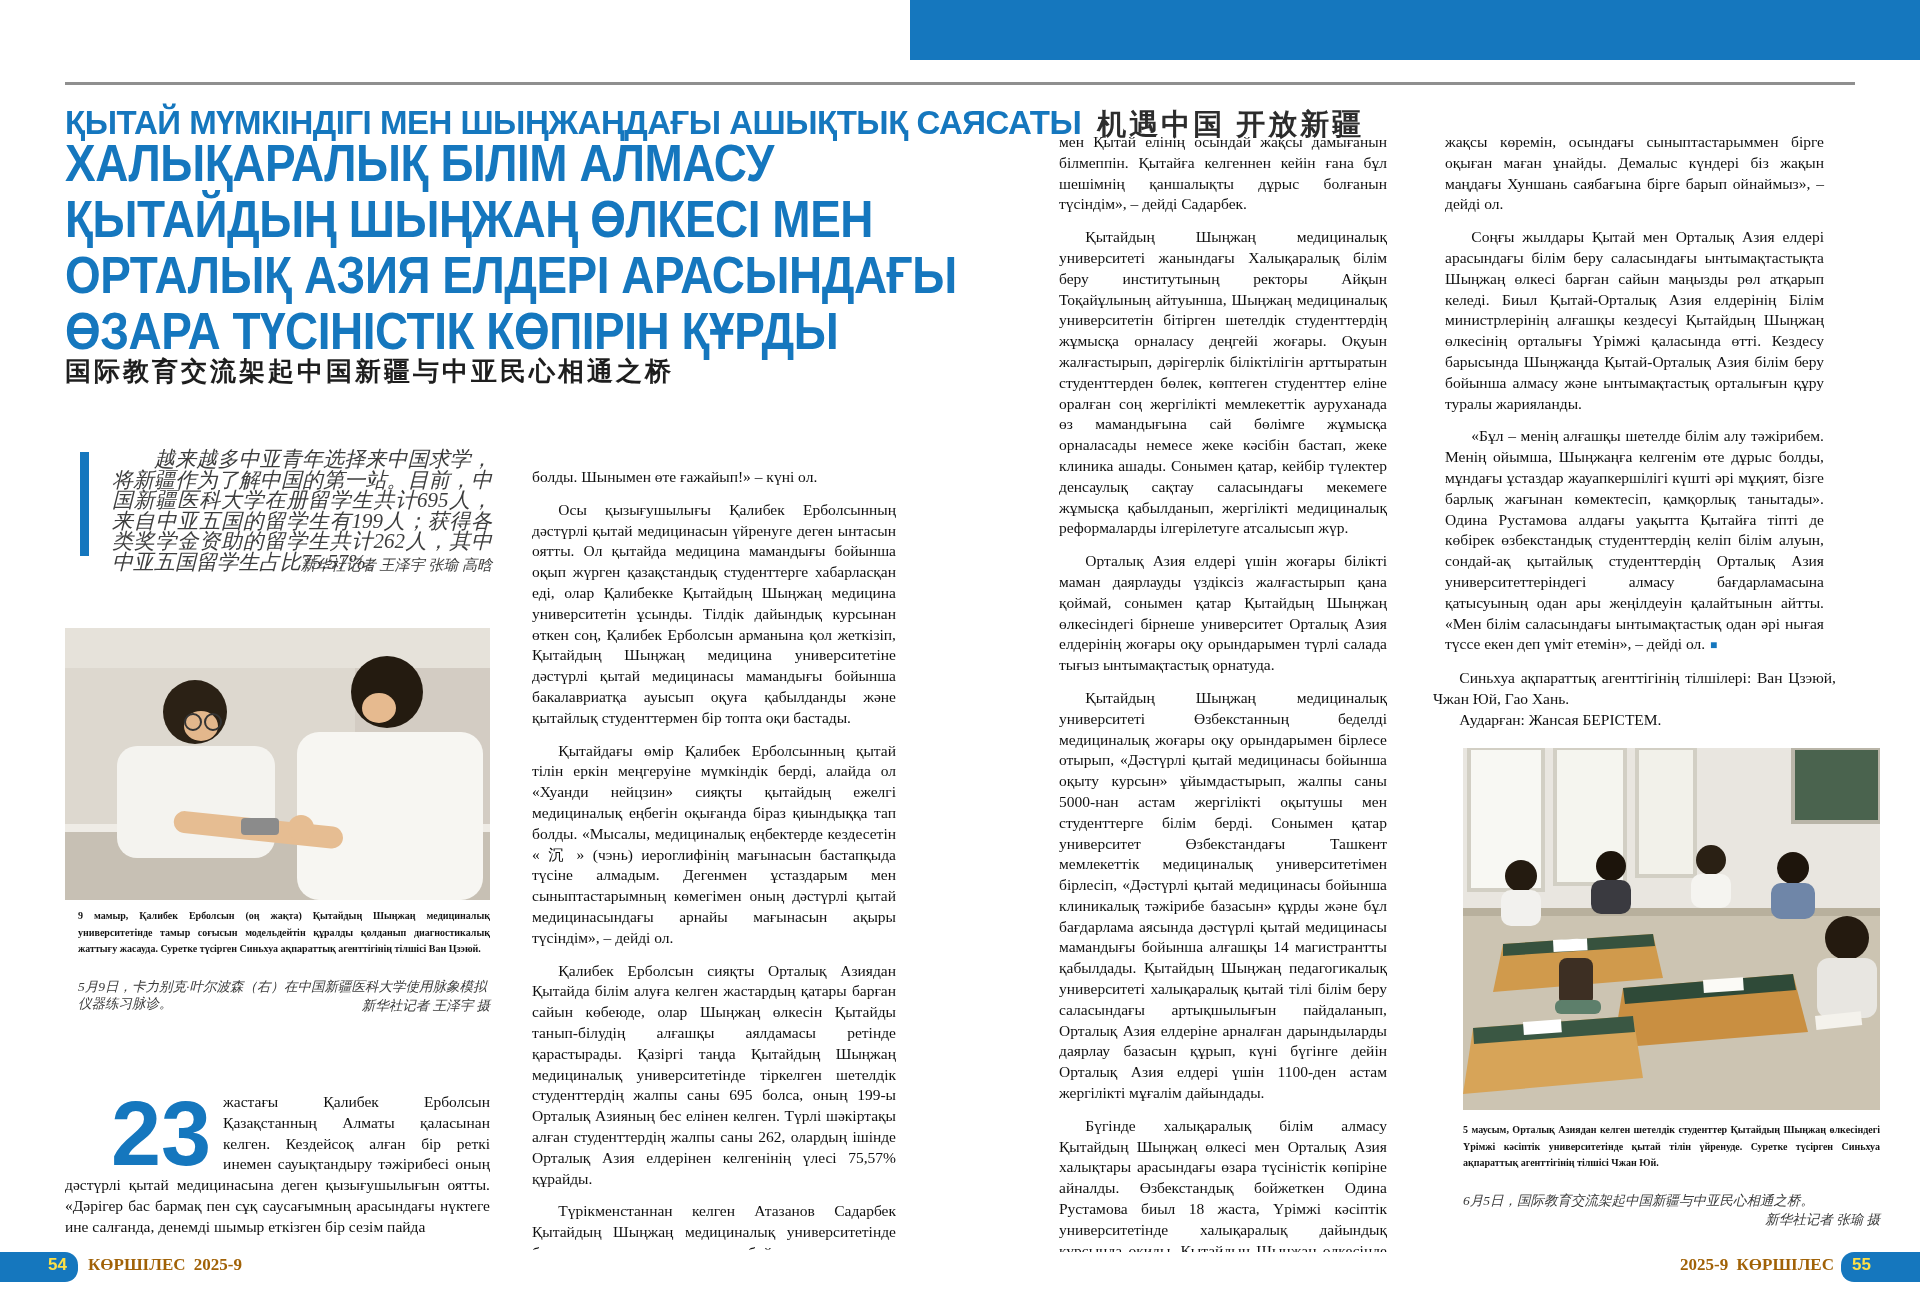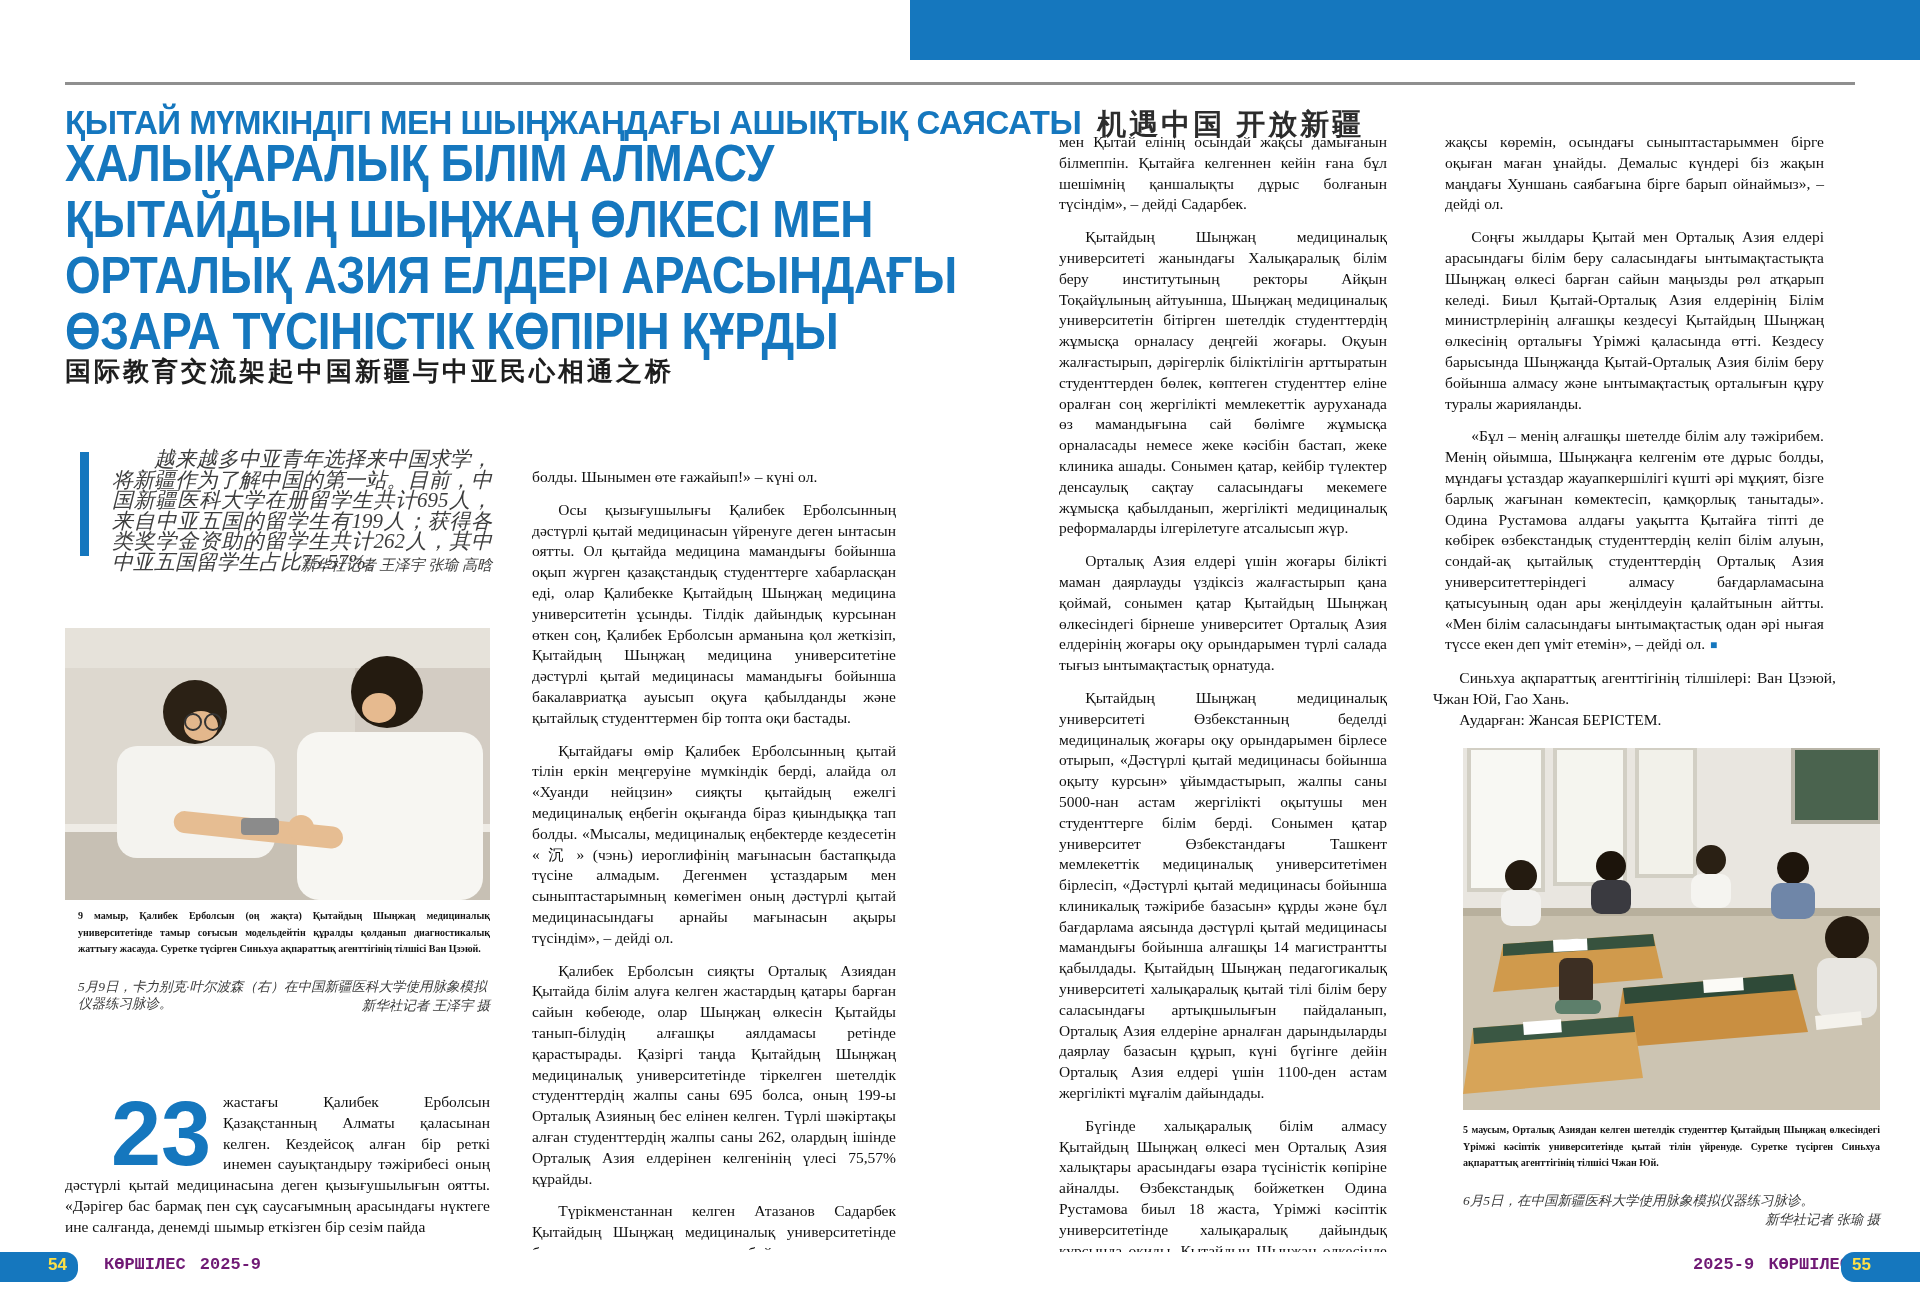--- a/index.html
+++ b/index.html
@@ -57,22 +57,22 @@
   #col4{left:1433px;top:120px;width:403px;}
   #credits{margin-top:5px;}
   #credits p{margin:0;text-indent:1.7em;}
   .endmark{color:var(--accent);font-size:12px;margin-left:5px;}
 
   
   .pill{height:30px;background:var(--accent);color:#fde047;font-family:"Liberation Sans",sans-serif;
         font-weight:bold;font-size:17px;line-height:26px;box-sizing:border-box;}
   #pillL{left:0;top:1252px;width:78px;border-radius:0 13px 13px 0;text-align:right;padding-right:11px;}
   #pillR{left:1841px;top:1252px;width:79px;border-radius:13px 0 0 13px;text-align:left;padding-left:11px;}
-  .folio{top:1252px;font-family:Liberation Mono, monospace;font-weight:bold;font-size:17px;
-         line-height:26px;color:#701a75;margin-left:16px;}
+  .folio{top:1252px;font-family:Liberation Serif, serif;font-weight:bold;font-size:17px;
+         line-height:26px;color:#a16207;}
   #folioL{left:88px;}
   #folioR{left:1560px;width:274px;text-align:right;}
   .folio .issue{font-weight:600;margin:0 4px;}
 </style>
 </head>
 <body>
 
 <div>
 
   <div class="abs" id="topbar"></div>
@@ -194,21 +194,21 @@
       <rect x="60" y="274" width="38" height="13" fill="#ffffff" transform="rotate(-4 60 274)"></rect>
       <rect x="352" y="268" width="46" height="14" fill="#f4f2ec" transform="rotate(-6 352 268)"></rect>
 
       <rect x="96" y="210" width="34" height="48" rx="8" fill="#3d2f23"></rect>
       <rect x="92" y="252" width="46" height="14" rx="6" fill="#5d7f6b"></rect>
     </svg>
   </div>
 
   <div class="abs cap-kk" id="caption2">5 маусым, Орталық Азиядан келген шетелдік студенттер Қытайдың Шыңжаң өлкесіндегі Үрімжі кәсіптік университетінде қытай тілін үйренуде. Суретке түсірген Синьхуа ақпараттық агенттігінің тілшісі Чжан Юй.</div>
   <div class="abs cap-cn" id="caption2cn">
-    <span>6月5日，在中国新疆医科大学使用脉象模拟仪器练习脉诊。</span>
+    <span>6月5日，国际教育交流架起中国新疆与中亚民心相通之桥。</span>
     <span class="credit">新华社记者 张瑜 摄</span>
   </div>
 
   <div class="abs pill" id="pillL">
     <span>54</span>
   </div>
   <div class="abs folio" id="folioL">
     <span>КӨРШІЛЕС</span>
     <span class="issue">2025-9</span>
   </div>

